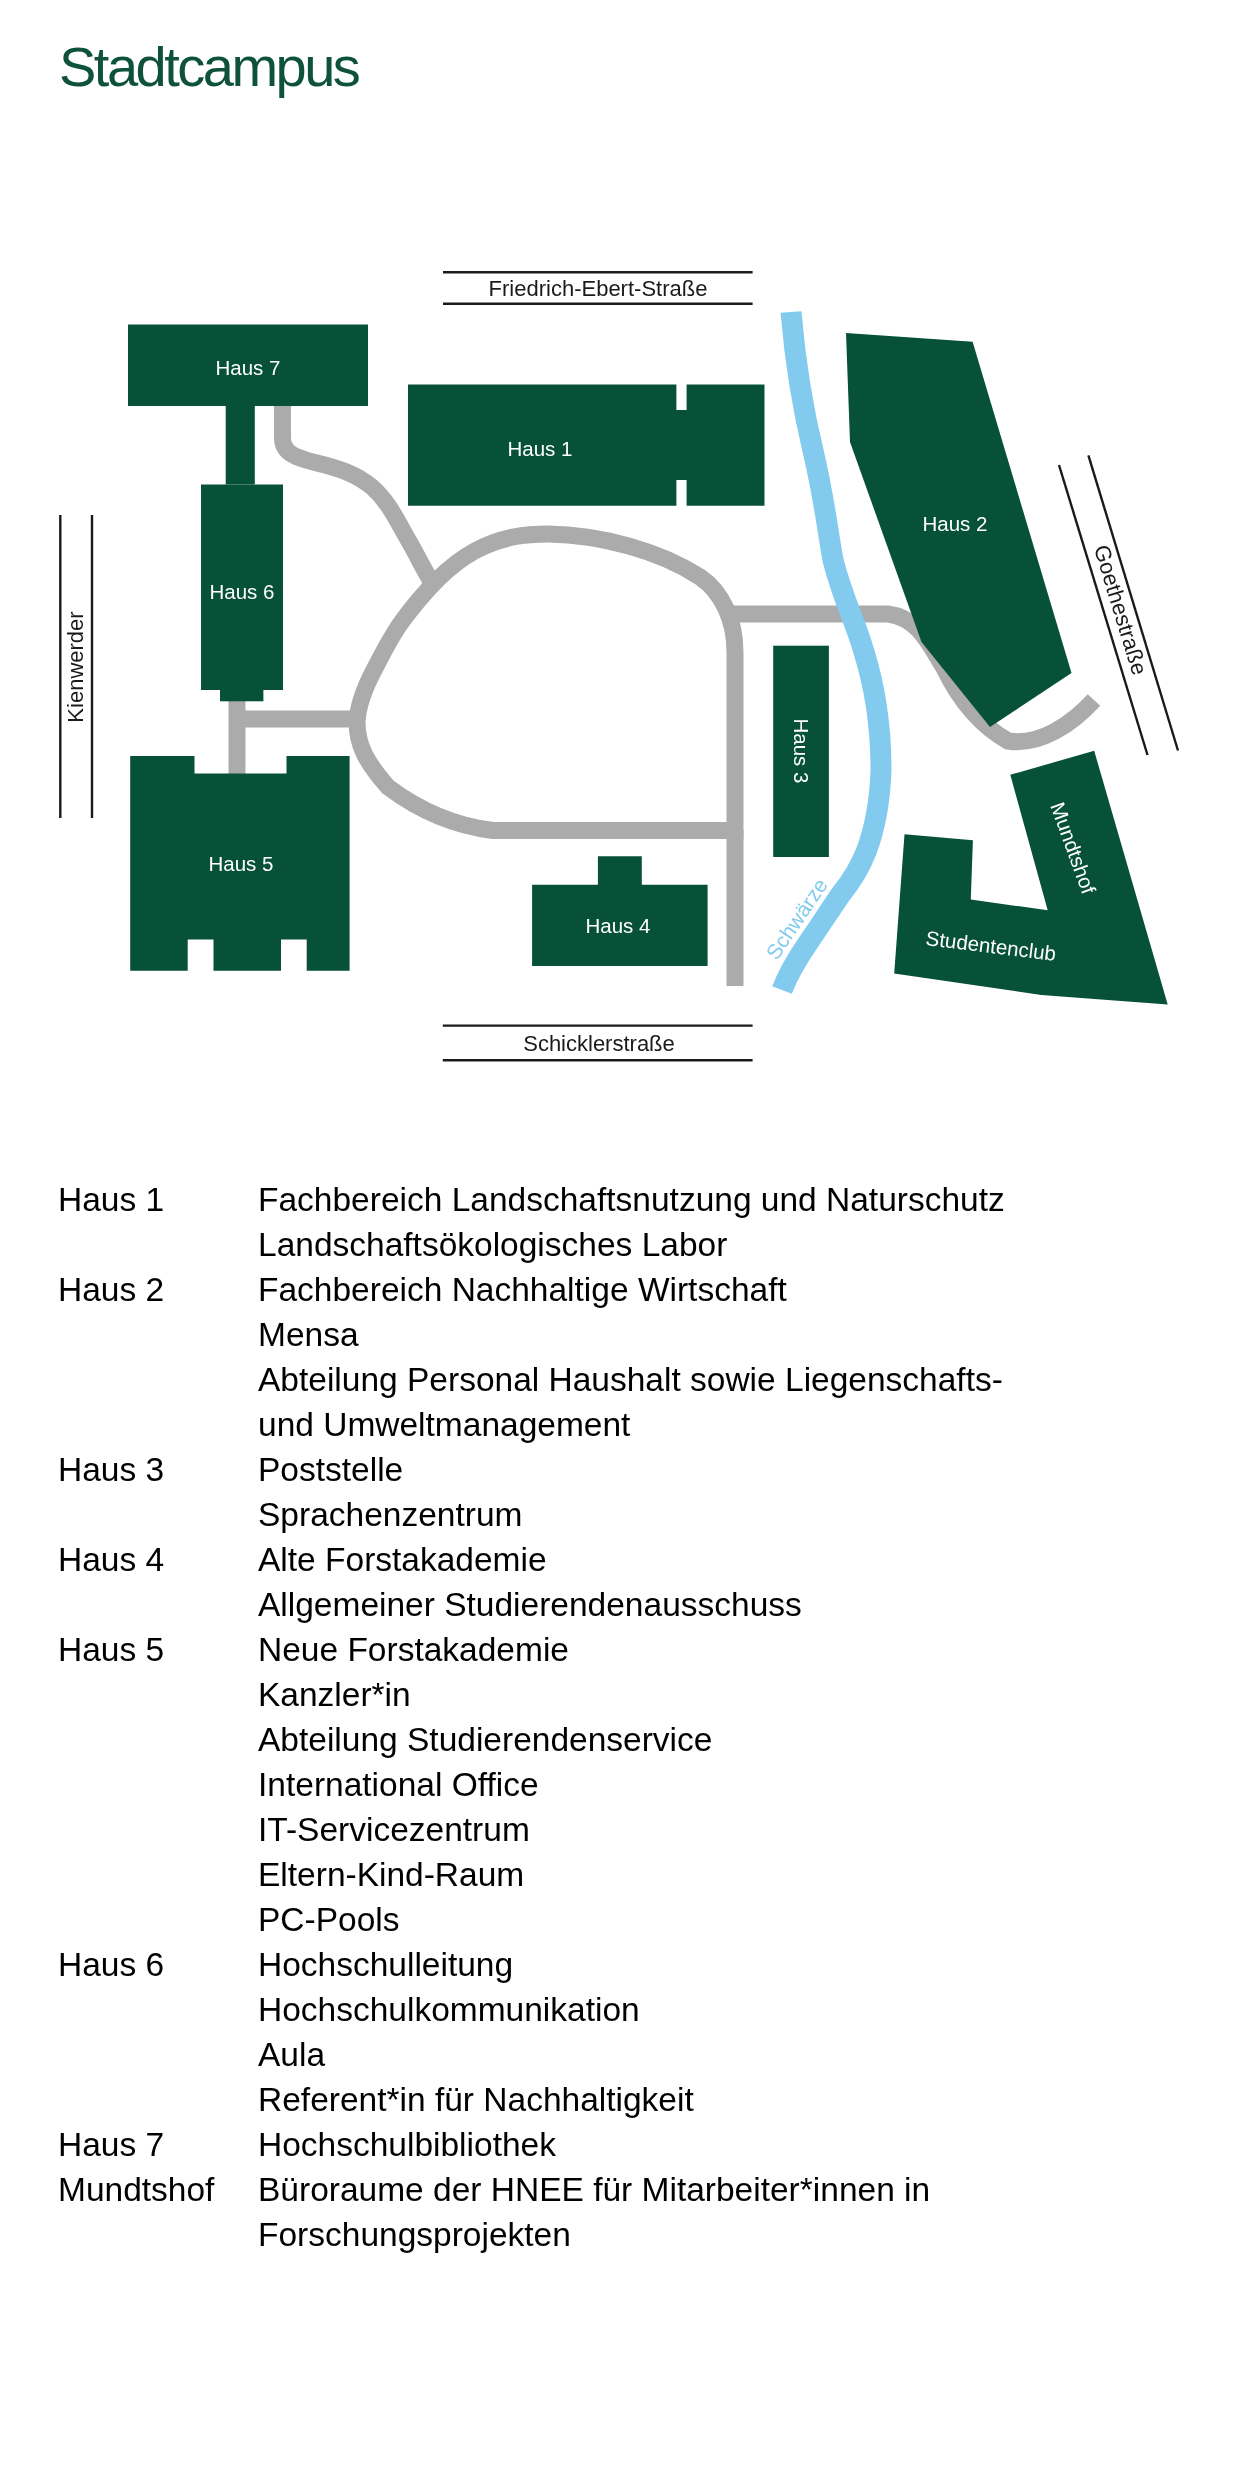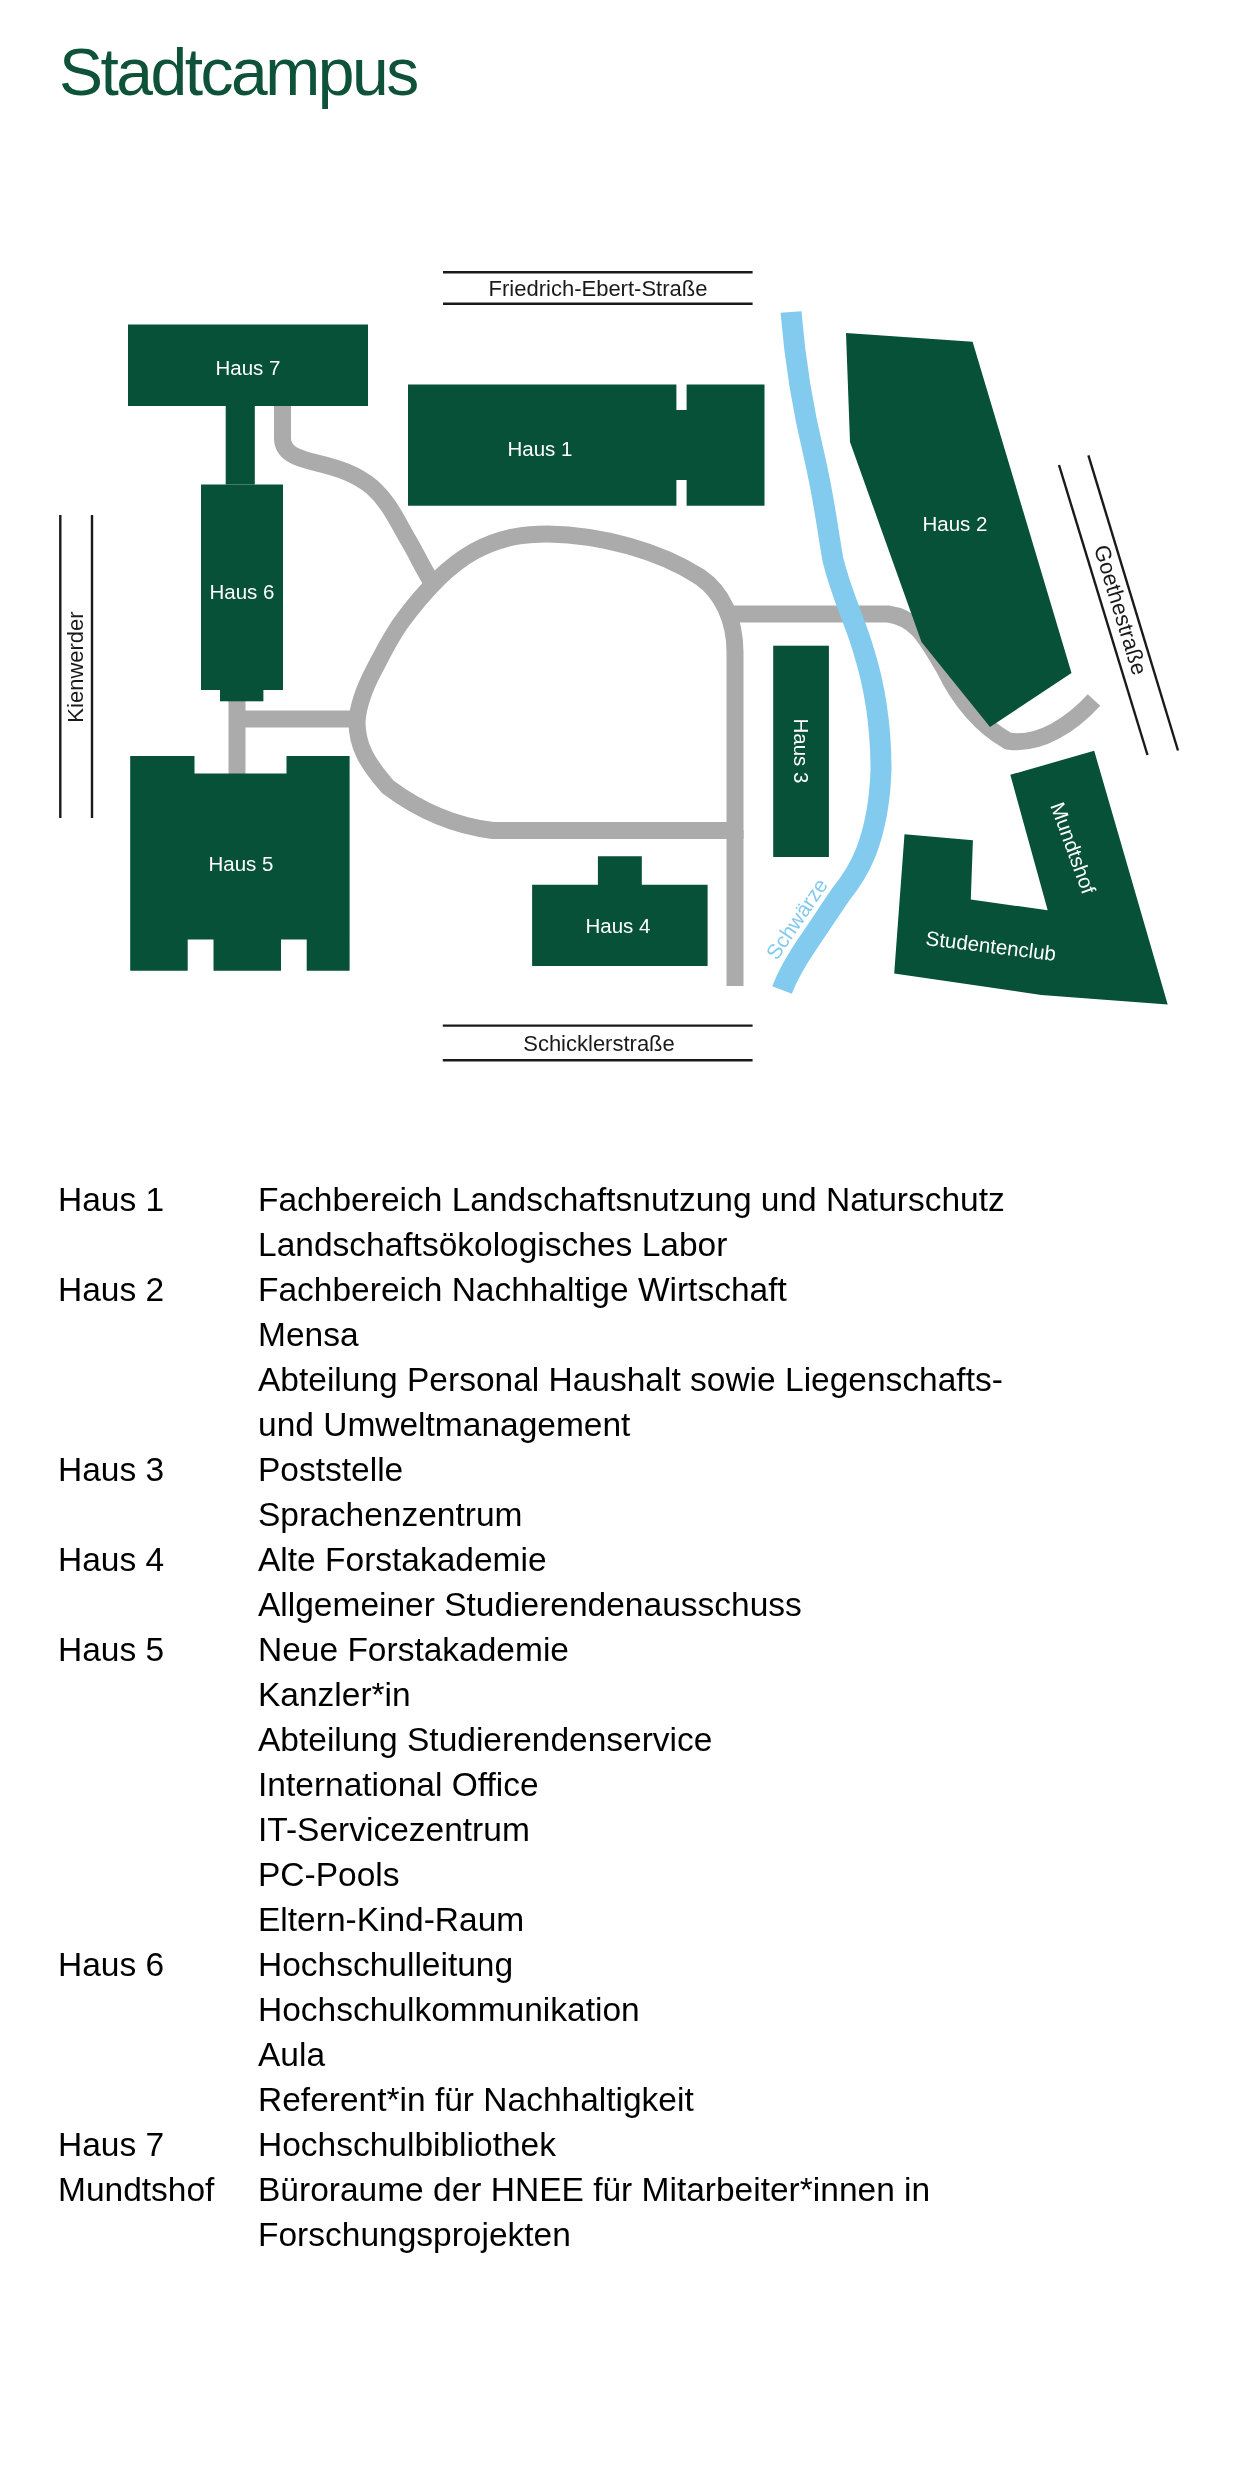--- a/index.html
+++ b/index.html
@@ -1,18 +1,18 @@
 <!DOCTYPE html>
 <html><head>
 <meta charset="utf-8">
 <style>
 html,body{margin:0;padding:0;background:#ffffff;}
 body{width:1240px;height:2480px;position:relative;overflow:hidden;
      font-family:"Liberation Sans",sans-serif;}
-#title{position:absolute;left:59px;top:34px;font-size:66px;color:#0d5239;
+#title{position:absolute;left:59px;top:34px;font-size:56px;color:#0d5239;
        letter-spacing:-2.5px;white-space:nowrap;}
 #map{position:absolute;left:0;top:0;}
 #legend{position:absolute;left:58px;top:1177px;width:1180px;
         color:#000000;font-size:33.5px;line-height:45px;}
 #legend .c1{display:inline-block;width:200px;}
 #legend div{white-space:nowrap;}
 </style>
 </head>
 <body>
 <div id="title">Stadtcampus</div>
@@ -76,22 +76,22 @@
   <div><span class="c1"></span>und Umweltmanagement</div>
   <div><span class="c1">Haus 3</span>Poststelle</div>
   <div><span class="c1"></span>Sprachenzentrum</div>
   <div><span class="c1">Haus 4</span>Alte Forstakademie</div>
   <div><span class="c1"></span>Allgemeiner Studierendenausschuss</div>
   <div><span class="c1">Haus 5</span>Neue Forstakademie</div>
   <div><span class="c1"></span>Kanzler*in</div>
   <div><span class="c1"></span>Abteilung Studierendenservice</div>
   <div><span class="c1"></span>International Office</div>
   <div><span class="c1"></span>IT-Servicezentrum</div>
+  <div><span class="c1"></span>Eltern-Kind-Raum</div>
   <div><span class="c1"></span>PC-Pools</div>
-  <div><span class="c1"></span>Eltern-Kind-Raum</div>
   <div><span class="c1">Haus 6</span>Hochschulleitung</div>
   <div><span class="c1"></span>Hochschulkommunikation</div>
   <div><span class="c1"></span>Aula</div>
   <div><span class="c1"></span>Referent*in für Nachhaltigkeit</div>
   <div><span class="c1">Haus 7</span>Hochschulbibliothek</div>
   <div><span class="c1">Mundtshof</span>Büroraume der HNEE für Mitarbeiter*innen in</div>
   <div><span class="c1"></span>Forschungsprojekten</div>
 </div>
 
 </body></html>

